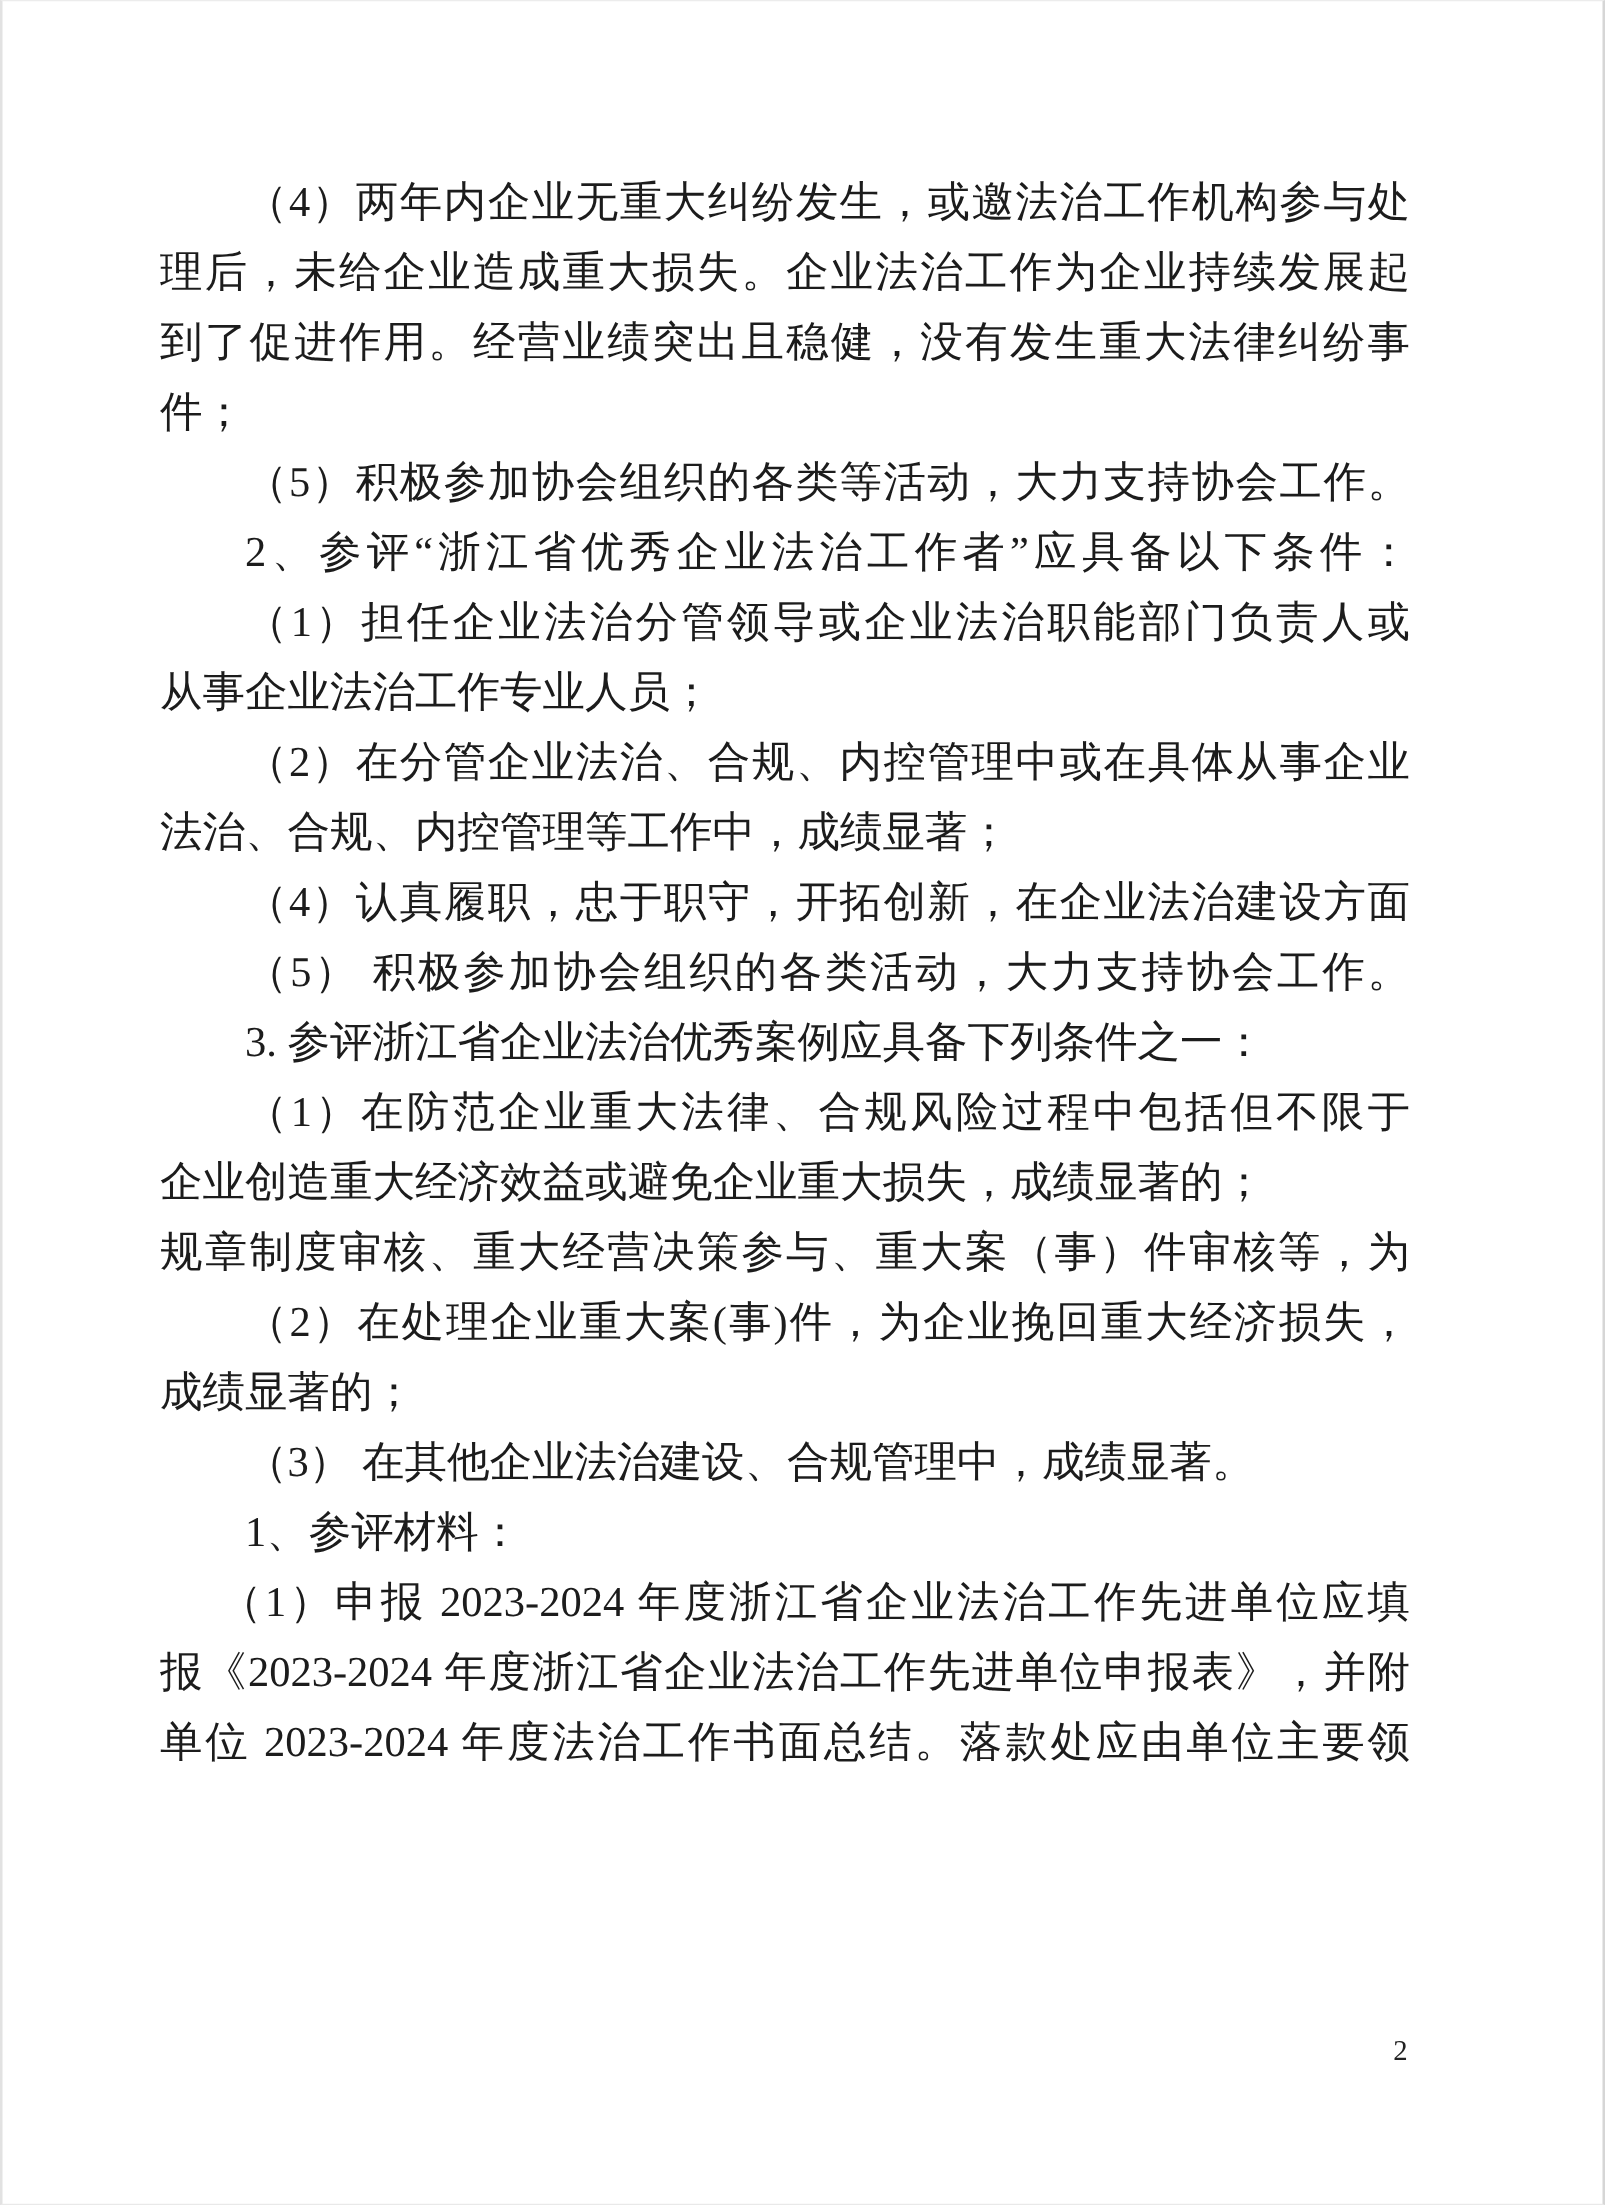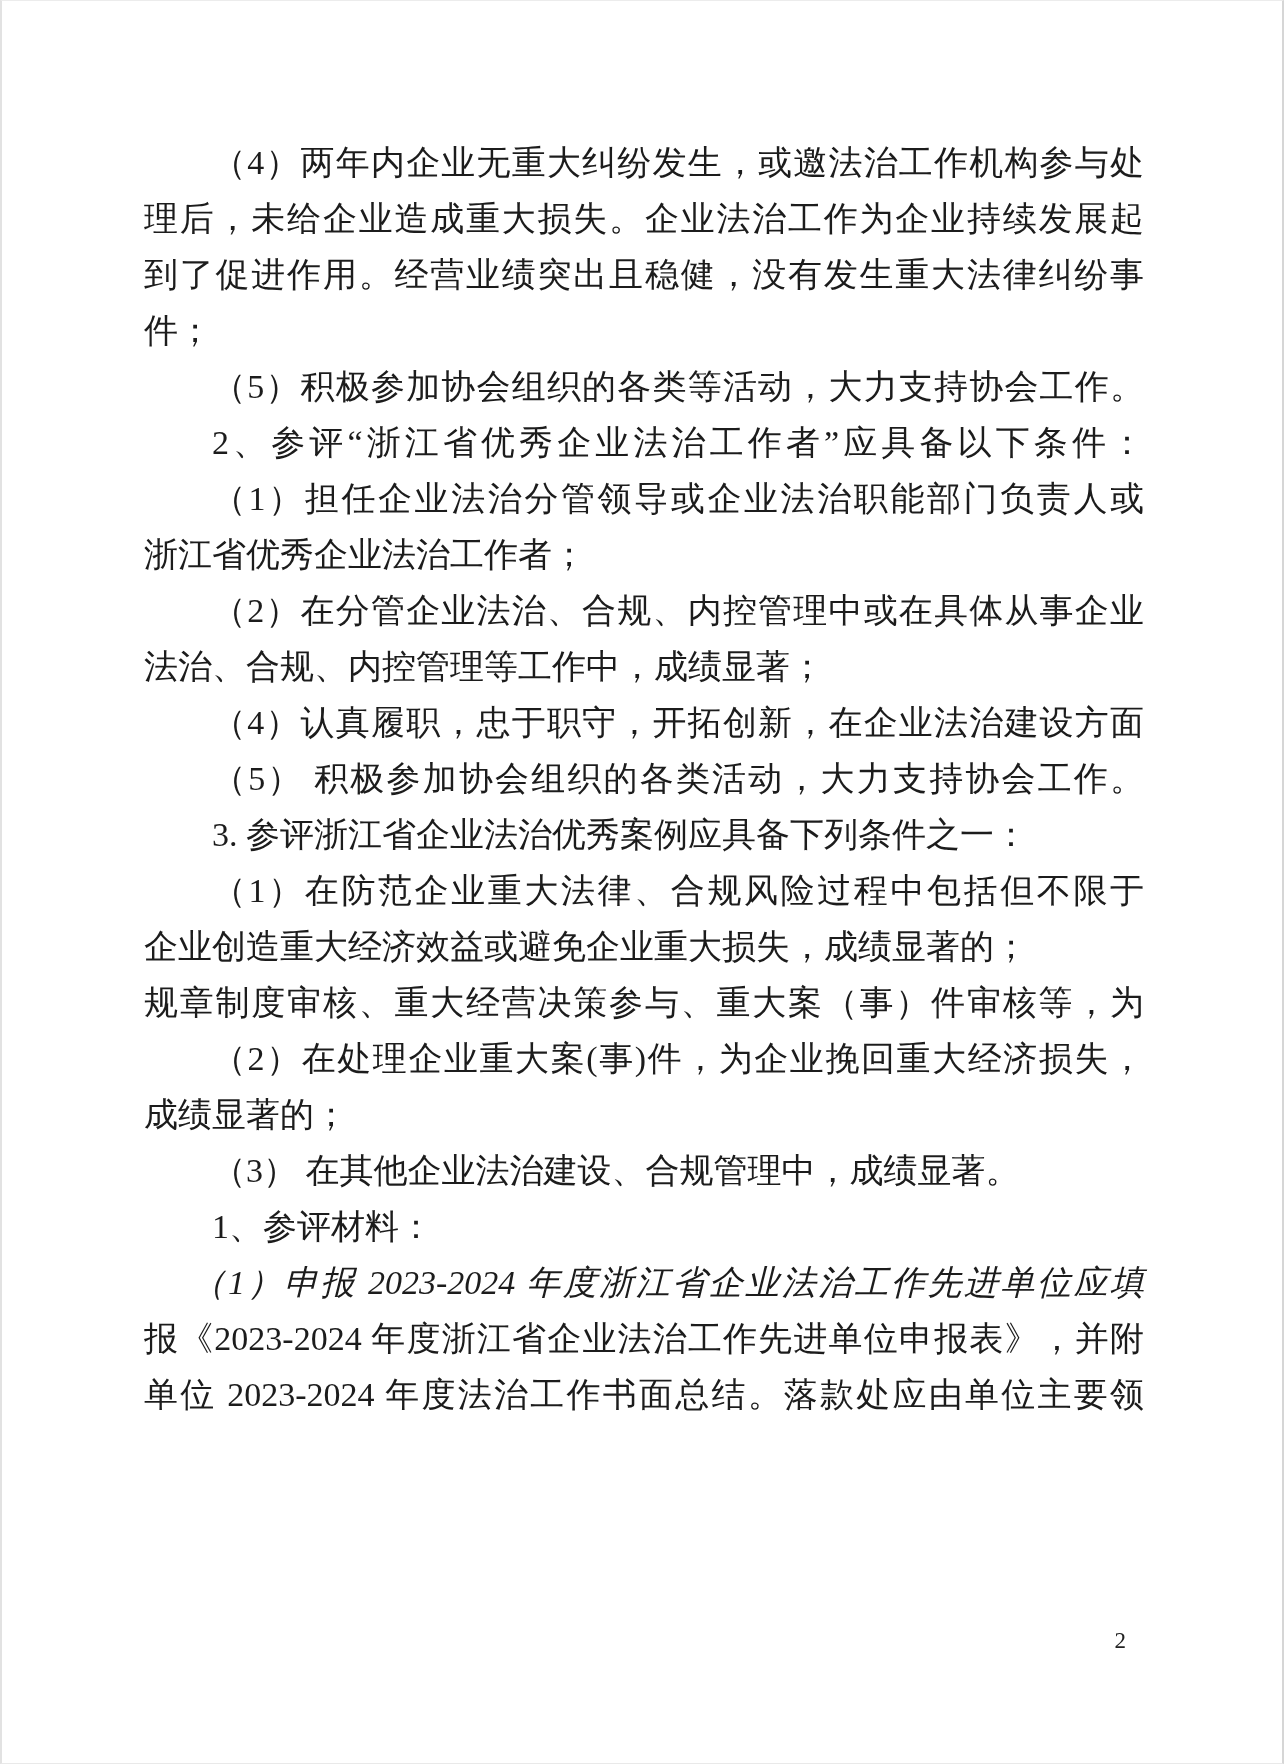--- a/index.html
+++ b/index.html
@@ -14,36 +14,36 @@
     position:absolute;inset:0;
     background:#ffffff;
     border-left:2px solid #e2e2e2;
     border-right:2px solid #d6d6d6;
     border-top:1px solid #ececec;
     border-bottom:1px solid #e9e9e9;
     box-sizing:border-box;
   }
   .text-block{
     position:absolute;
-    left:142px;top:134px;width:1000px;
+    left:126px;top:134px;width:1000px;
     font-size:34px;
     line-height:56px;
     color:#1c1c1c;
     letter-spacing:0;
   }
   .line{
     text-align:justify;
     text-align-last:left;
     white-space:normal;
     height:56px;
     overflow:visible;
   }
   .j{ text-align-last:justify; }
   .i{ text-indent:2em; }
-  .i14{ text-indent:1.4em;font-style:italic; }
+  .i14{ text-indent:1.4em; }
   .page-num{
     position:absolute;
     top:1626px;right:156px;
     font-size:23px;
     line-height:28px;
     color:#222222;
     font-family:"Liberation Serif","DejaVu Serif",serif;
   }
 </style>
 </head>
@@ -53,21 +53,21 @@
   <div class="page">
 
     <div class="text-block">
       <div class="line i j">（4）两年内企业无重大纠纷发生，或邀法治工作机构参与处</div>
       <div class="line j">理后，未给企业造成重大损失。企业法治工作为企业持续发展起</div>
       <div class="line j">到了促进作用。经营业绩突出且稳健，没有发生重大法律纠纷事</div>
       <div class="line">件；</div>
       <div class="line i j">（5）积极参加协会组织的各类等活动，大力支持协会工作。</div>
       <div class="line i j">2、参评“浙江省优秀企业法治工作者”应具备以下条件：</div>
       <div class="line i j">（1）担任企业法治分管领导或企业法治职能部门负责人或</div>
-      <div class="line">浙江省优秀企业法治工作者；</div>
+      <div class="line">从事企业法治工作专业人员；</div>
       <div class="line i j">（2）在分管企业法治、合规、内控管理中或在具体从事企业</div>
       <div class="line">法治、合规、内控管理等工作中，成绩显著；</div>
       <div class="line i j">（4）认真履职，忠于职守，开拓创新，在企业法治建设方面</div>
       <div class="line i j">（5） 积极参加协会组织的各类活动，大力支持协会工作。</div>
       <div class="line i">3. 参评浙江省企业法治优秀案例应具备下列条件之一：</div>
       <div class="line i j">（1）在防范企业重大法律、合规风险过程中包括但不限于</div>
       <div class="line">企业创造重大经济效益或避免企业重大损失，成绩显著的；</div>
       <div class="line j">规章制度审核、重大经营决策参与、重大案（事）件审核等，为</div>
       <div class="line i j">（2）在处理企业重大案(事)件，为企业挽回重大经济损失，</div>
       <div class="line">成绩显著的；</div>

